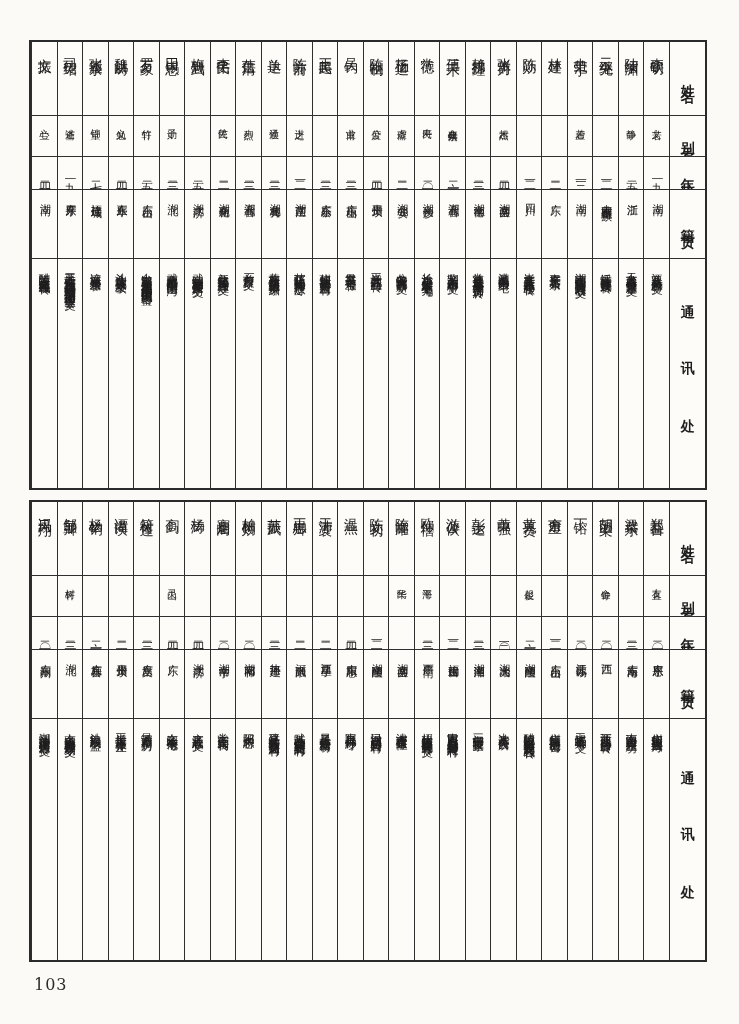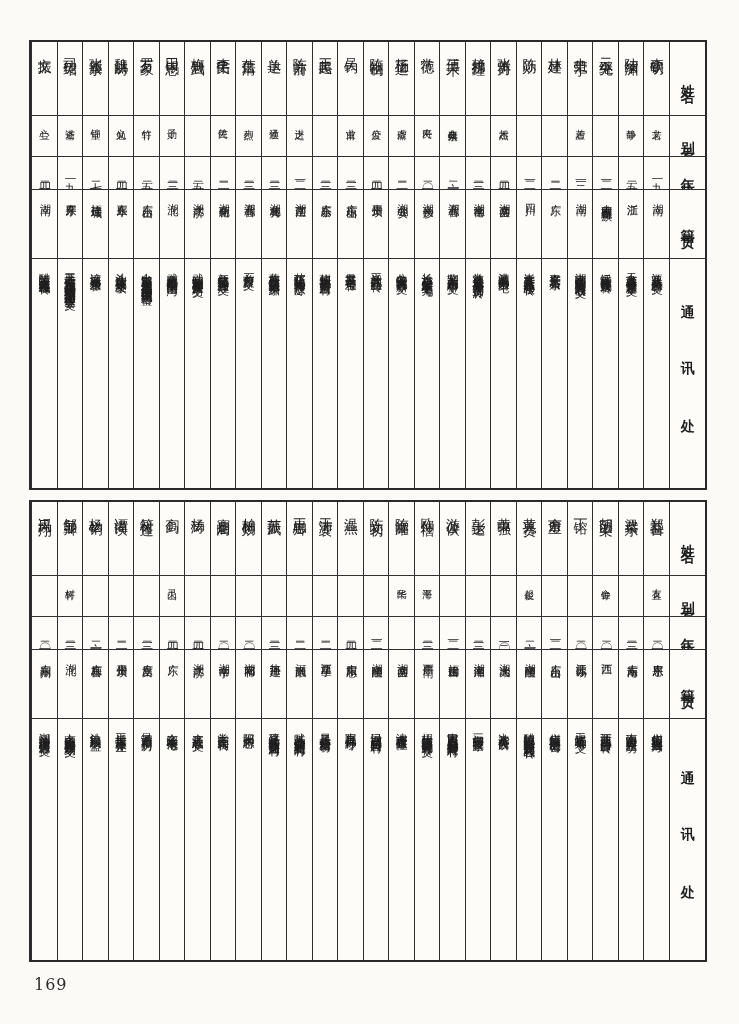--- a/index.html
+++ b/index.html
@@ -953,15 +953,15 @@
         </div>
         <div class="cell h-origin">
           <span class="vtext origin-t">广东潮州</span>
         </div>
         <div class="cell h-addr">
           <span class="vtext addr-t">潮州汕头通津横街启源转交</span>
         </div>
       </div>
     </div>
 
-  <div class="page-number">169</div>
+  <div class="page-number">103</div>
 
 </div>
 
 </body></html>

